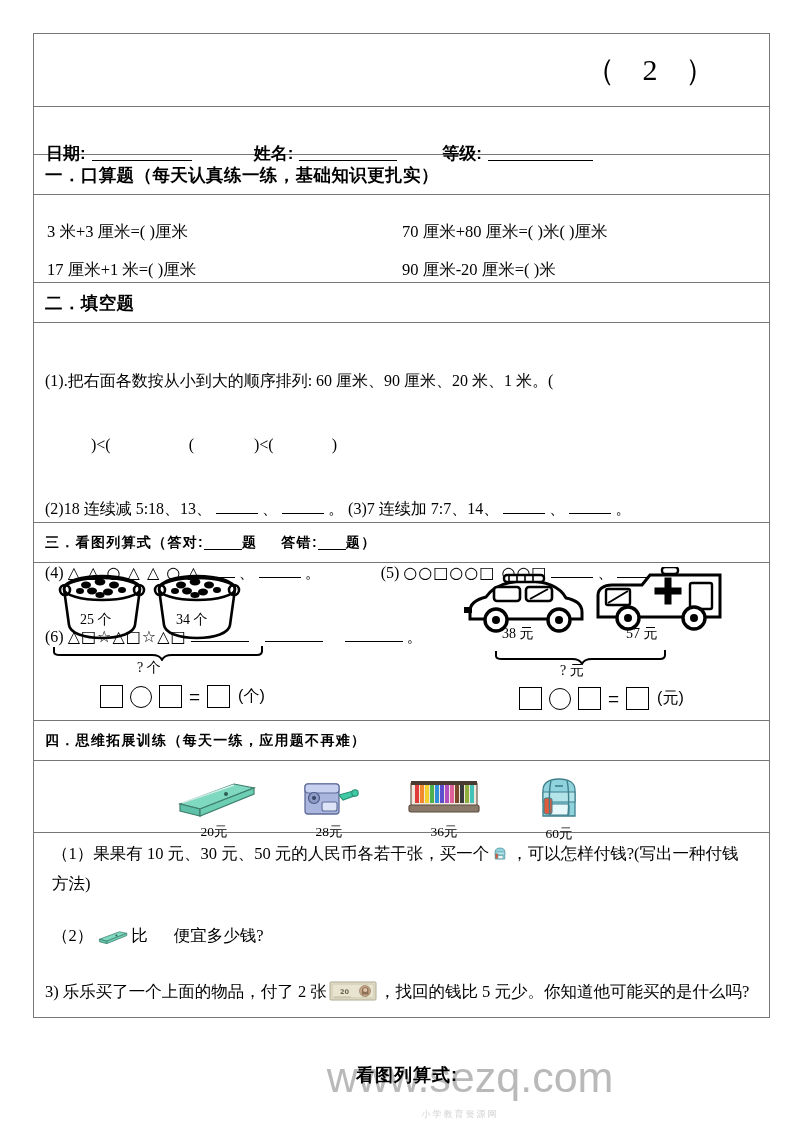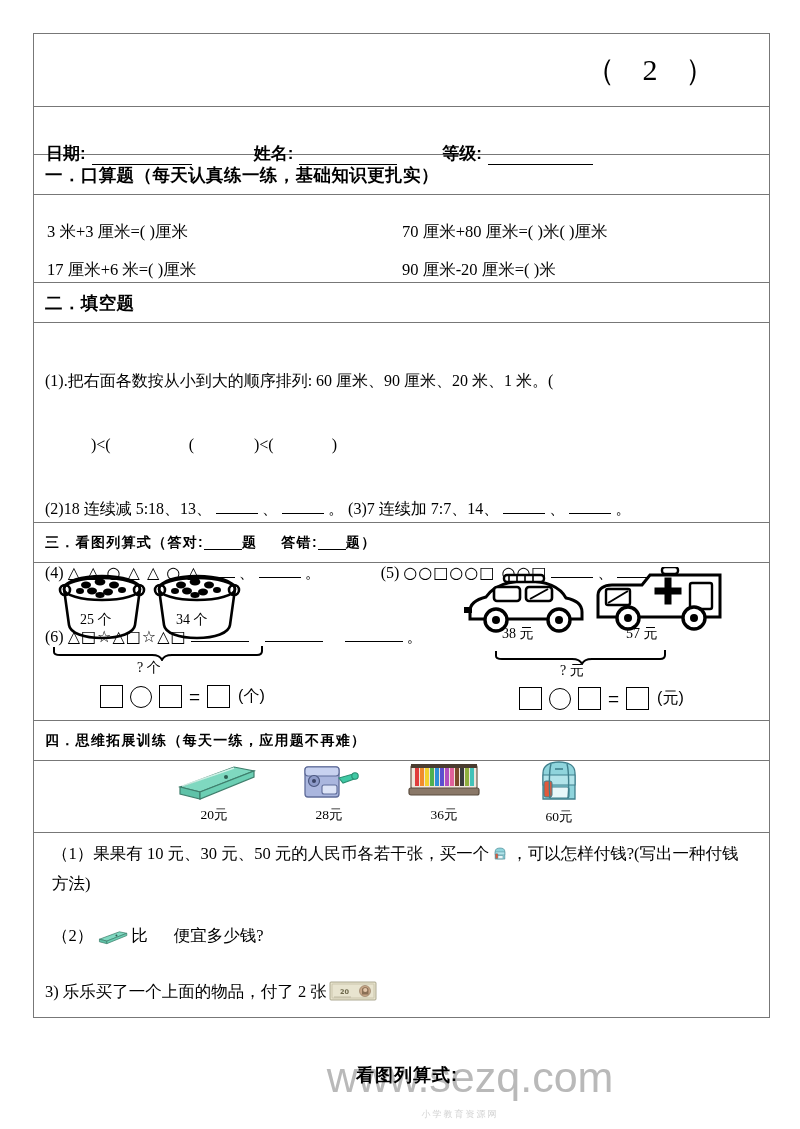--- a/index.html
+++ b/index.html
@@ -58,21 +58,21 @@
   .info-row {
     height: 48px;
     display: flex;
     align-items: center;
     padding-left: 12px;
     box-sizing: border-box;
     font-size: 17px;
   }
   .info-item {
     display: flex;
-    align-items: flex-end;
+    align-items: center;
     white-space: nowrap;
     margin-top: 45px;
   }
   .info-label { font-family: "Liberation Sans", sans-serif; font-weight: 700; font-size: 17px;}
   .blank-line {
     display: inline-block;
     border-bottom: 1.5px solid #000;
     height: 14px;
     margin-left: 6px;
   }
@@ -166,21 +166,21 @@
     box-sizing: border-box;
     display: inline-block;
   }
   .eq-eq { font-size: 19px; font-family: "Liberation Sans", sans-serif; }
   .eq-unit { font-size: 16px; font-family: "Liberation Sans", sans-serif; margin-left: 1px; }
 
   
   .items-row { height: 72px; position: relative; }
   .item-cell {
     position: absolute;
-    top: 0;
+    top: 17px;
     width: 110px;
     text-align: center;
   }
   .item-price {
     font-size: 13.5px;
     font-family: "Liberation Serif", serif;
     margin-top: 1px;
   }
 
   
@@ -270,21 +270,21 @@
     </div>
 
     <div class="row sec-head">一．口算题（每天认真练一练，基础知识更扎实）</div>
 
     <div class="row oral-row">
       <div class="oral-line">
         <span class="oral-left">3 米+3 厘米=(        )厘米</span>
         <span>70 厘米+80 厘米=(      )米(      )厘米</span>
       </div>
       <div class="oral-line">
-        <span class="oral-left">17 厘米+6 米=(        )厘米</span>
+        <span class="oral-left">17 厘米+1 米=(        )厘米</span>
         <span>90 厘米-20 厘米=(        )米</span>
       </div>
     </div>
 
     <div class="row sec-head">二．填空题</div>
 
     <div class="row fill-row">
 
       <div class="fill-line">
         <span>(1).把右面各数按从小到大的顺序排列: 60 厘米、90 厘米、20 米、1 米。(</span>
@@ -552,21 +552,21 @@
 
       <div class="wp wp-3">
         <span>3) 乐乐买了一个上面的物品，付了 2 张</span><svg class="inline-ico" width="48" height="22" viewBox="0 0 96 44">
           <rect x="2" y="4" width="92" height="36" rx="2" fill="#e8e4cf" stroke="#9a9478" stroke-width="1.6"></rect>
           <rect x="6" y="8" width="84" height="28" rx="1" fill="none" stroke="#b3ab88" stroke-width="1"></rect>
           <circle cx="72" cy="22" r="11" fill="#c9a88a" stroke="#8a6f55" stroke-width="1.2"></circle>
           <path d="M66 18 C68 13, 77 13, 79 18 L79 29 L66 29 Z" fill="#8a6f55"></path>
           <circle cx="72.5" cy="20" r="4.2" fill="#e3c6aa"></circle>
           <text x="22" y="27" font-family="DejaVu Sans, sans-serif" font-size="13" font-weight="bold" fill="#6f6a4e">20</text>
           <path d="M10 34 L44 34" stroke="#9a9478" stroke-width="1"></path>
-        </svg>
+        </svg><span>，找回的钱比 5 元少。你知道他可能买的是什么吗?</span>
       </div>
 
     </div>
 
   </div>
 
   <div class="watermark">www.sezq.com</div>
   <div class="footer">
     <span class="footer-inner">看图列算式:</span>
   </div>

